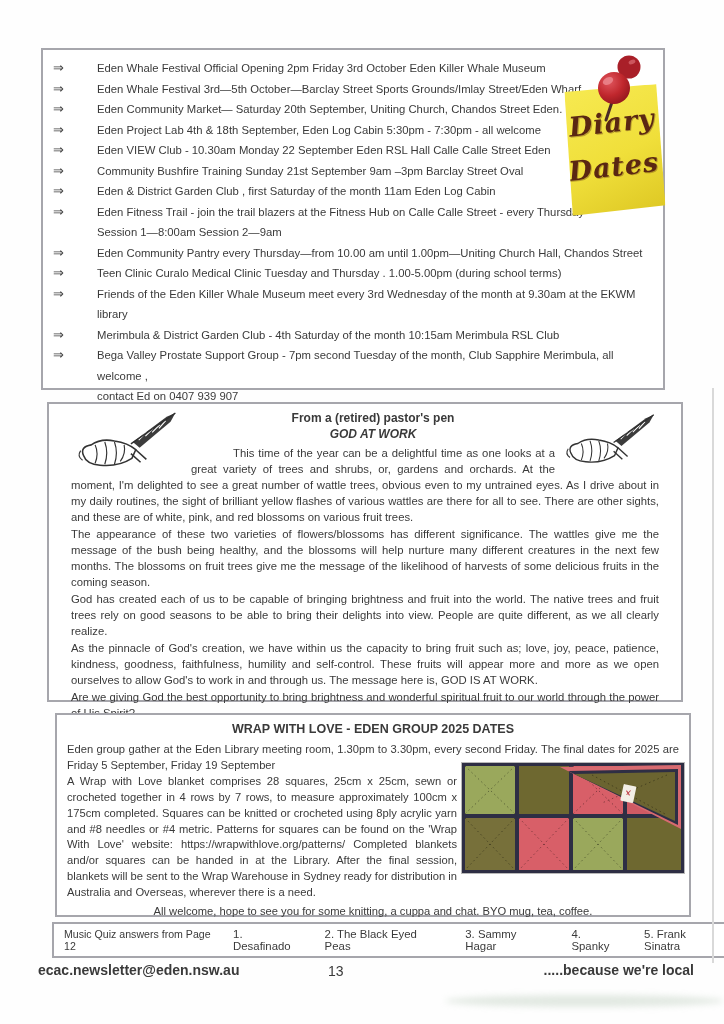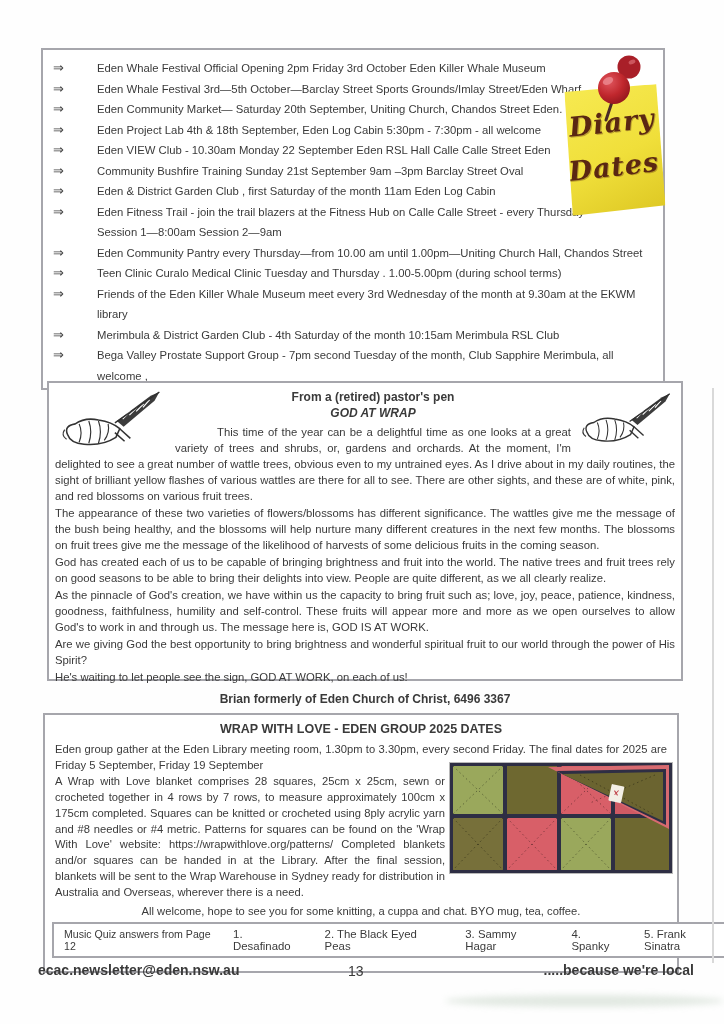--- a/index.html
+++ b/index.html
@@ -34,48 +34,48 @@
   .note-line{
     font-family:"DejaVu Serif", serif;font-weight:bold;font-style:italic;
     font-size:27px;color:#5a2712;line-height:30px;letter-spacing:1px;
     transform:rotate(-4deg);text-shadow:1px 1px 0 rgba(90,39,18,0.35);
   }
   .note-line.l1{margin-top:22px;}
   .note-line.l2{margin-top:14px;}
   #pushpin{position:absolute;left:592px;top:50px;z-index:5;}
 
   
-  #pastor-box{left:47px;top:381px;width:636px;height:300px;padding:6px 6px;}
+  #pastor-box{left:47px;top:402px;width:636px;height:300px;padding:6px 22px;}
   .quill{width:110px;height:58px;}
   .quill-left{float:left;margin:2px 8px 2px 2px;}
   .quill-right{float:right;margin:2px 0 2px 8px;width:96px;height:56px;}
   .p-title{text-align:center;font-weight:bold;font-size:12px;line-height:16px;}
   .p-sub{text-align:center;font-weight:bold;font-style:italic;font-size:12px;line-height:16px;margin-bottom:3px;}
   .p-par{font-size:11.3px;line-height:16px;text-align:justify;margin:0 0 1px 0;}
   .p-par.indent{text-indent:42px;}
   .p-sign{text-align:center;font-weight:bold;font-size:12px;margin-top:7px;}
   .it{}
 
   
-  #wrap-box{left:43px;top:713px;width:636px;height:260px;padding:6px 10px;}
+  #wrap-box{left:55px;top:713px;width:636px;height:204px;padding:6px 10px;}
   .w-title{text-align:center;font-weight:bold;font-size:12.5px;line-height:17px;margin-bottom:4px;}
   .w-par{font-size:11.2px;line-height:15.9px;text-align:justify;margin:0;}
   .w-body{margin-right:222px;}
   .w-center{text-align:center;font-size:11.2px;line-height:15px;margin-top:3px;}
   #blanket{position:absolute;right:5px;top:48px;width:222px;height:110px;outline:1px solid #b9b9b9;}
 
   
   #quiz-box{left:52px;top:922px;width:692px;height:36px;display:flex;align-items:center;padding:0 10px;gap:14px;}
   .q-label{font-size:10.6px;}
   .q-ans{font-size:11.4px;margin-right:10px;}
 
   
   .footer-item{position:absolute;font-size:14px;}
   #footer-left{left:38px;top:962px;font-weight:bold;}
-  #footer-center{left:348px;top:963px;}
+  #footer-center{left:328px;top:963px;}
   #footer-right{right:30px;top:962px;font-weight:bold;}
 
   
   #edge-line{position:absolute;left:712px;top:388px;width:2px;height:575px;background:#d9d9d9;}
   #smudge{position:absolute;left:445px;top:995px;width:279px;height:12px;background:rgba(175,195,175,0.35);border-radius:50%;filter:blur(3px);}
 </style>
 </head>
 <body>
 
 <svg width="0" height="0" style="position:absolute" aria-hidden="true">
@@ -171,21 +171,21 @@
 </svg>
 
 <section class="box" id="pastor-box">
   <svg class="quill quill-left" viewBox="0 0 110 60">
       <use href="#quillGlyph"></use>
     </svg>
   <svg class="quill quill-right" viewBox="0 0 110 60">
       <use href="#quillGlyph"></use>
     </svg>
   <div class="p-title">From a (retired) pastor's pen</div>
-  <div class="p-sub">GOD AT WRAP</div>
+  <div class="p-sub">GOD AT WORK</div>
   <p class="p-par indent">This time of the year can be a delightful time as one looks at a great variety of trees and shrubs, or, gardens and orchards.  At the moment, I'm delighted to see a great number of wattle trees, obvious even to my untrained eyes. As I drive about in my daily routines, the sight of brilliant yellow flashes of various wattles are there for all to see. There are other sights, and these are of white, pink, and red blossoms on various fruit trees.</p>
   <p class="p-par">The appearance of these two varieties of flowers/blossoms has different significance. The wattles give me the message of the bush being healthy, and the blossoms will help nurture many different creatures in the next few months. The blossoms on fruit trees give me the message of the likelihood of harvests of some delicious fruits in the coming season.</p>
   <p class="p-par">God has created each of us to be capable of bringing brightness and fruit into the world. The native trees and fruit trees rely on good seasons to be able to bring their delights into view. People are quite different, as we all clearly realize.</p>
   <p class="p-par"><span>As the pinnacle of God's creation, we have within us the capacity to bring fruit such as; love, joy, peace, patience, kindness, goodness, faithfulness, humility and self-control. These fruits will appear more and more as we open ourselves to allow God's to work in and through us. The message here is, </span><span class="it">GOD IS AT WORK.</span></p>
   <p class="p-par">Are we giving God the best opportunity to bring brightness and wonderful spiritual fruit to our world through the power of His Spirit?</p>
   <p class="p-par"><span>He's waiting to let people see the sign, </span><span class="it">GOD AT WORK,</span><span> on each of us!</span></p>
   <div class="p-sign">Brian formerly of Eden Church of Christ, 6496 3367</div>
 </section>
 
 <section class="box" id="wrap-box">

